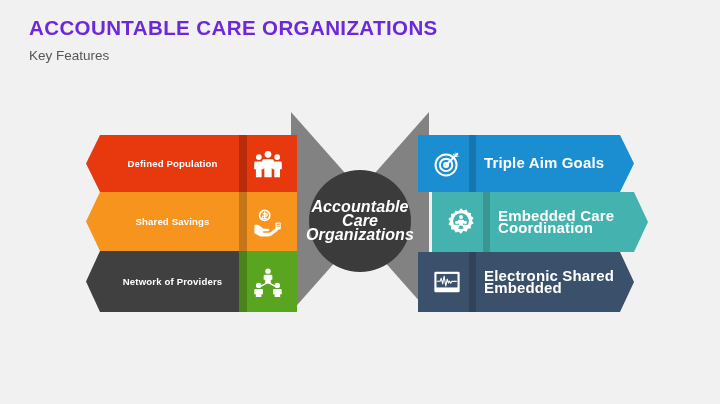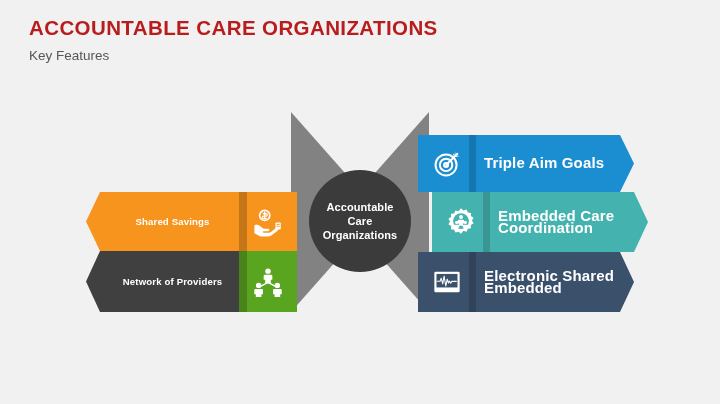--- a/index.html
+++ b/index.html
@@ -12,43 +12,43 @@
   }
   #slide {
     position:absolute; left:0; top:0; width:720px; height:404px;
     background:#f1f1f1;
   }
 
   
   #title {
     position:absolute; left:29px; top:16px;
     font-size:20.5px; font-weight:bold; letter-spacing:.4px;
-    color:#b91c1c; white-space:nowrap;
+    color:#6d28d9; white-space:nowrap;
   }
   #subtitle {
     position:absolute; left:29px; top:48px;
     font-size:13.5px; font-weight:normal; color:#565656;
     white-space:nowrap;
   }
 
   
   #bowtie {
     position:absolute; left:291px; top:112px; width:138px; height:200px;
   }
   #bowtie svg { display:block; }
   #center-circle {
     position:absolute; left:309px; top:170px;
     width:102px; height:102px; border-radius:50%;
     background:#3b3b3b;
     display:flex; align-items:center; justify-content:center;
     box-shadow:0 0 0 0 rgba(0,0,0,0);
   }
   #center-circle .ctext {
-    color:#ffffff; font-size:11px; font-weight:bold;
-    line-height:14px; text-align:center; letter-spacing:.1px;
+    color:#ffffff; font-size:16px; font-weight:bold;
+    line-height:14px; text-align:center; letter-spacing:.1px;font-style:italic;
   }
 
   
   .row { position:absolute; }
 
   .arrow-l {
     position:absolute;
     left:0; top:0;
     width:155px;
     display:flex; align-items:center;
@@ -118,20 +118,40 @@
   </div>
 
   <div id="center-circle">
     <div class="ctext">
       <span>Accountable</span><br>
       <span>Care</span><br>
       <span>Organizations</span>
     </div>
   </div>
 
+  <div class="row" style="left:86px; top:135px; width:211px; height:57px;">
+    <div class="arrow-l" style="height:57px; background:#e8380d;">
+      <span class="lbl">Defined Population</span>
+    </div>
+    <div class="iconcol-l" style="height:57px; background:#e8380d;">
+      <span class="bevel"></span>
+      <span class="ico">
+        <svg viewBox="0 0 32 32">
+          <g fill="#ffffff">
+            <circle cx="16" cy="5.6" r="3.6"></circle>
+            <path d="M11.4 11h9.2c1 0 1.6.8 1.6 1.7v8.1h-2.3V30h-7.8v-9.2h-2.3v-8.1c0-.9.6-1.7 1.6-1.7z"></path>
+            <circle cx="6.2" cy="8.6" r="3.1"></circle>
+            <path d="M2.6 13.3h7.2c.8 0 1.3.7 1.3 1.4v7H9.2V30H3.1v-8.3H1.3v-7c0-.7.5-1.4 1.3-1.4z"></path>
+            <circle cx="25.8" cy="8.6" r="3.1"></circle>
+            <path d="M22.2 13.3h7.2c.8 0 1.3.7 1.3 1.4v7h-1.9V30h-6.1v-8.3h-1.8v-7c0-.7.5-1.4 1.3-1.4z"></path>
+          </g>
+        </svg>
+      </span>
+    </div>
+  </div>
 
   <div class="row" style="left:86px; top:192px; width:211px; height:59px;">
     <div class="arrow-l" style="height:59px; background:#f7941e;align-items:center;">
       <span class="lbl">Shared Savings</span>
     </div>
     <div class="iconcol-l" style="height:59px; background:#f7941e;">
       <span class="bevel"></span>
       <span class="ico">
         <svg viewBox="0 0 32 32">
           <g fill="#ffffff">

